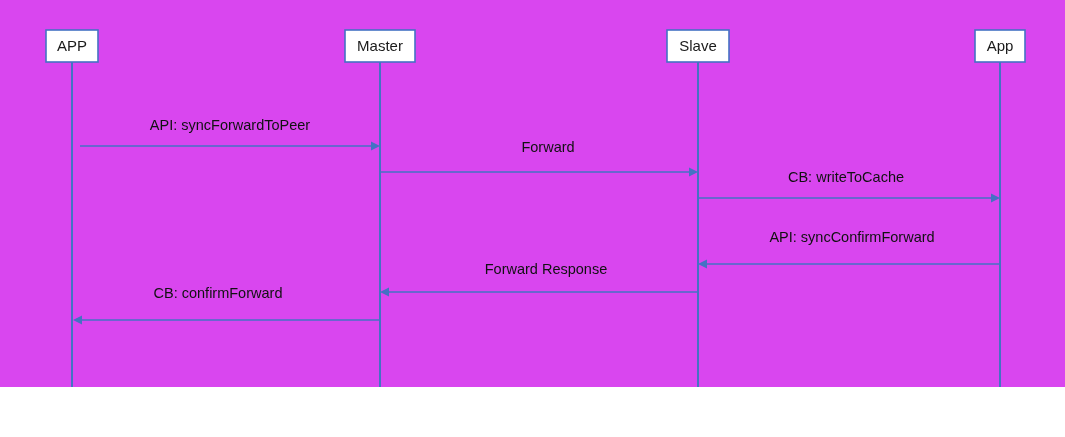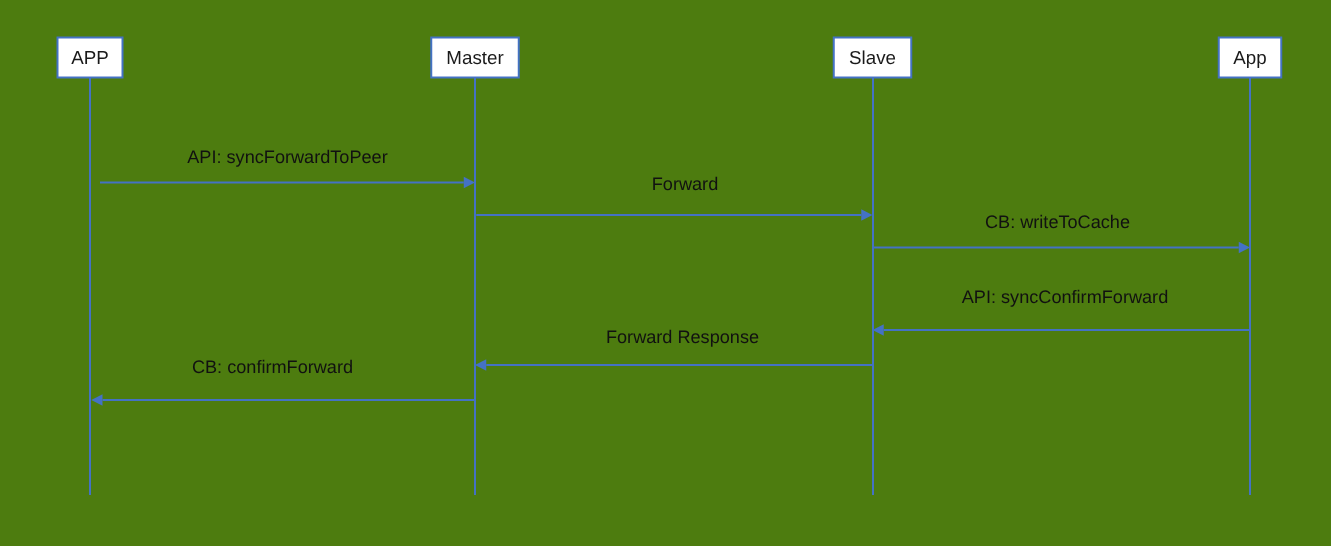--- a/index.html
+++ b/index.html
@@ -7,22 +7,22 @@
     margin: 0;
     padding: 0;
     background: #ffffff;
   }
   body {
     font-family: "Liberation Sans", sans-serif;
   }
   #diagram-root {
     position: relative;
     width: 1065px;
-    height: 437px;
-    background: #4d7c0f;
+    height: 387px;
+    background: #d946ef;
     overflow: hidden;
   }
   #diagram-svg {
     position: absolute;
     left: 0;
     top: 0;
     width: 1065px;
     height: 437px;
     display: block;
   }

